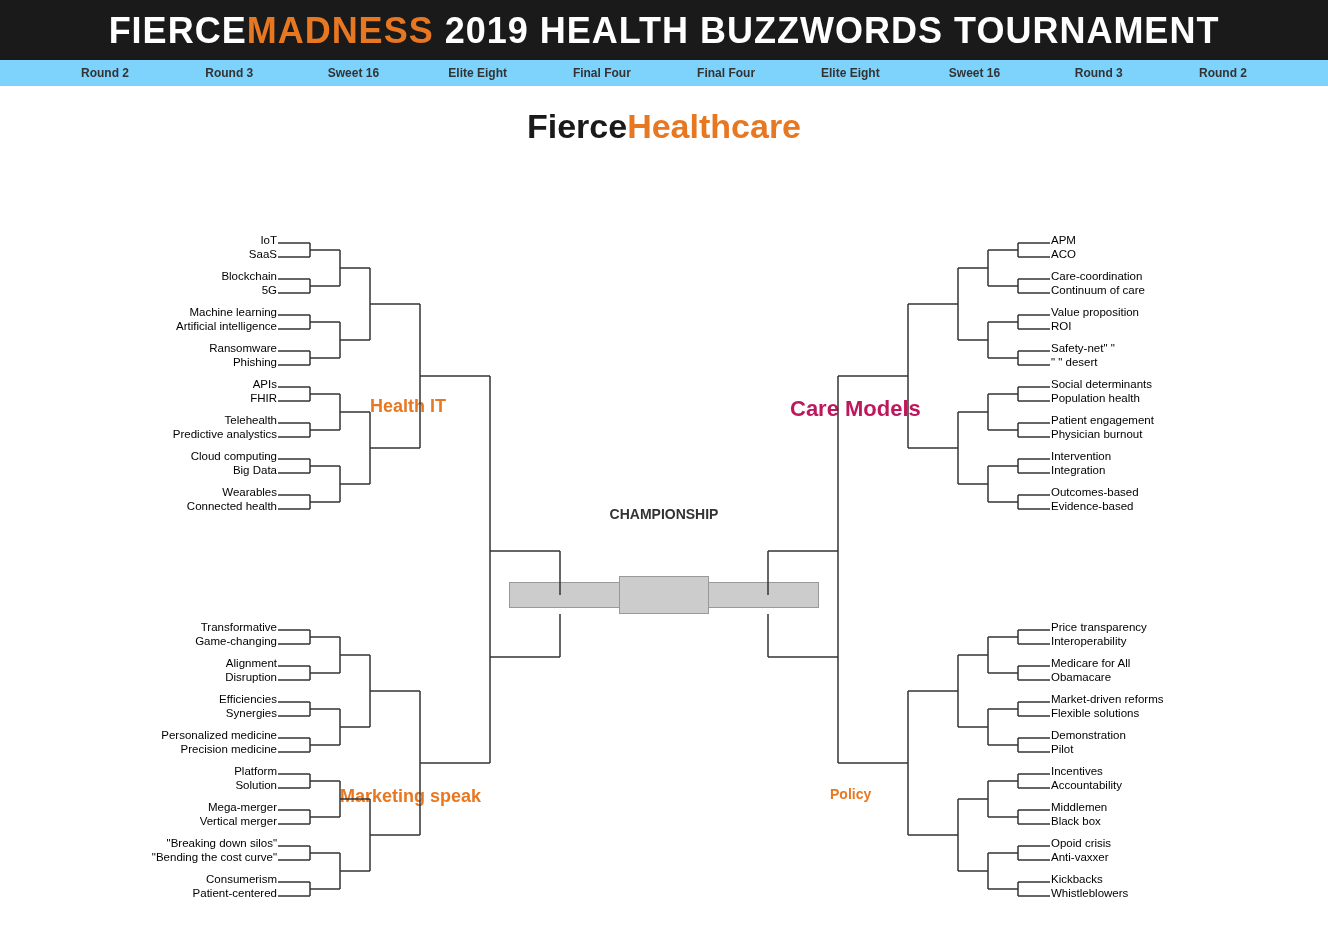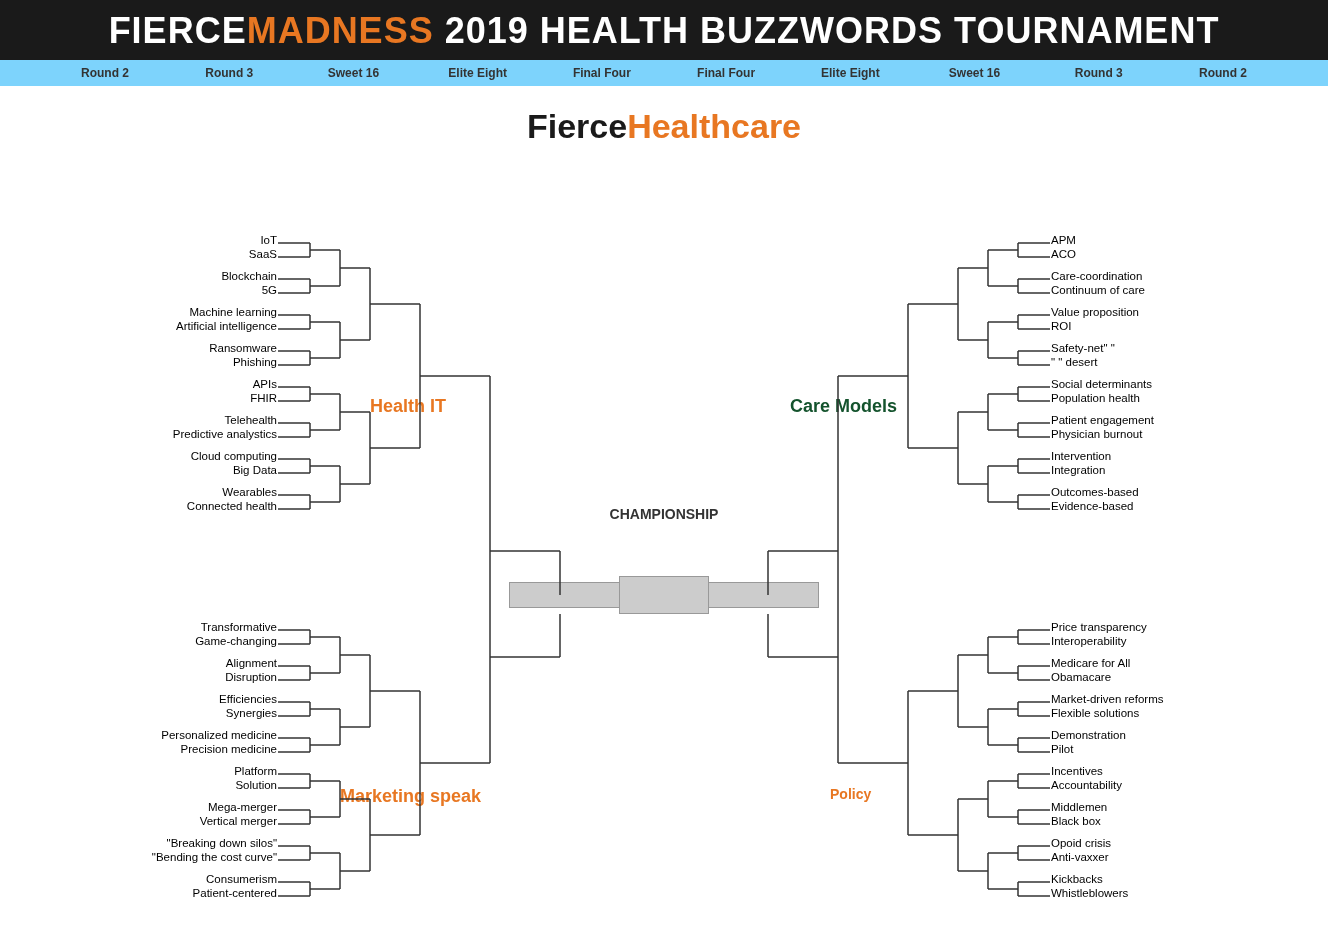--- a/index.html
+++ b/index.html
@@ -79,21 +79,21 @@
 </div>
 
 <div class="full-bracket">
 
   <div class="logo-center" style="position:absolute;left:50%;transform:translateX(-50%);top:15px;text-align:center;margin-top:6px;">
     <span style="font-size:34px;font-weight:900;color:#1a1a1a;font-family:Arial,sans-serif;">Fierce</span><span style="font-size:34px;font-weight:900;color:#e87722;font-family:Arial,sans-serif;">Healthcare</span>
   </div>
 
   <div style="position:absolute;left:370px;top:310px;font-size:18px;font-weight:900;color:#e87722;font-family:Arial,sans-serif;">Health IT</div>
   <div style="position:absolute;left:340px;top:700px;font-size:18px;font-weight:900;color:#e87722;font-family:Arial,sans-serif;">Marketing speak</div>
-  <div style="position:absolute;left:790px;top:310px;font-size:18px;font-weight:900;color:#14532d;font-family:Arial,sans-serif;">Care Models</div>
+  <div style="position:absolute;left:790px;top:310px;font-size:22px;font-weight:900;color:#be185d;font-family:Arial,sans-serif;">Care Models</div>
   <div style="position:absolute;left:830px;top:700px;font-size:14px;font-weight:900;color:#e87722;font-family:Arial,sans-serif;">Policy</div>
 
   <div style="position:absolute;left:50%;transform:translateX(-50%);top:420px;font-size:14px;font-weight:bold;color:#333;font-family:Arial,sans-serif;white-space:nowrap;">CHAMPIONSHIP</div>
 
   <div style="position:absolute;left:50%;transform:translateX(-50%);top:490px;display:flex;align-items:center;">
     <div style="width:110px;height:26px;border:1.5px solid #999;border-right:none;background:#ccc;"></div>
     <div style="width:90px;height:38px;border:1.5px solid #999;background:#ccc;"></div>
     <div style="width:110px;height:26px;border:1.5px solid #999;border-left:none;background:#ccc;"></div>
   </div>
 

